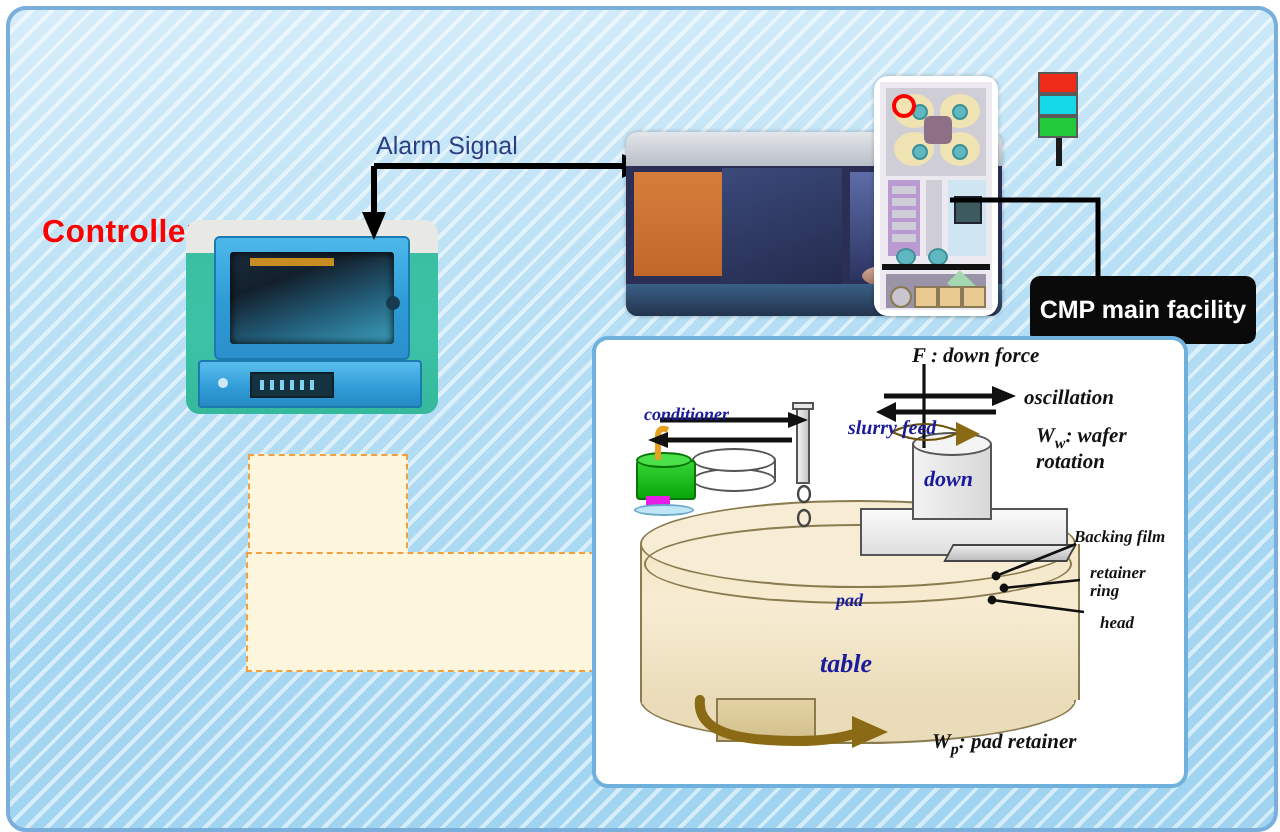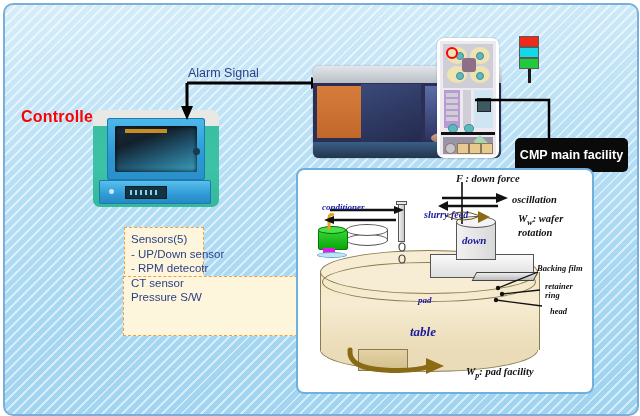--- a/index.html
+++ b/index.html
@@ -224,25 +224,20 @@
       <div class="seg" style="top:3px;background:#ee2a19;"></div>
       <div class="seg" style="top:14px;background:#14d8e8;"></div>
       <div class="seg" style="top:25px;background:#22c93a;"></div>
       <div class="pole"></div>
     </div>
 
     <div id="cmp-tag">CMP main facility</div>
 
     <div class="dashbox" id="dash-small"></div>
     <div class="dashbox" id="dash-big"></div>
-    <div id="sensor-text">Sensors(5)
-- UP/Down sensor
-- RPM detecotr
-  CT sensor
-  Pressure S/W</div>
 
     <div id="pad-panel">
 
       <div id="cyl">
         <div class="botell"></div>
         <div class="cover"></div>
         <div class="body"></div>
         <div class="topell"></div>
         <div class="padell"></div>
         <div class="shaft"></div>
@@ -318,18 +313,18 @@
       <div class="ilabel" style="left:164px;top:64px;font-size:11px;">down</div>
       <div class="ilabel-dk" style="left:239px;top:93px;font-size:8.5px;">Backing film</div>
       <div class="ilabel-dk" style="left:247px;top:112px;font-size:8.5px;line-height:9px;white-space:pre-line;">retainer
 ring</div>
       <div class="ilabel-dk" style="left:252px;top:136px;font-size:8.5px;">head</div>
 
       <div class="ilabel" style="left:120px;top:125px;font-size:9px;">pad</div>
       <div class="ilabel" style="left:112px;top:154px;font-size:13px;">table</div>
 
       <div style="position:absolute;left:168px;top:196px;font-family:'Liberation Serif',serif;font-style:italic;font-weight:bold;color:#111;font-size:10.5px;">
-        <span>W</span><sub style="font-size:8px;">p</sub><span>: pad facility</span>
+        <span>W</span><sub style="font-size:8px;">p</sub><span>: pad retainer</span>
       </div>
     </div>
 
   </div>
 </div>
 
 </body></html>

